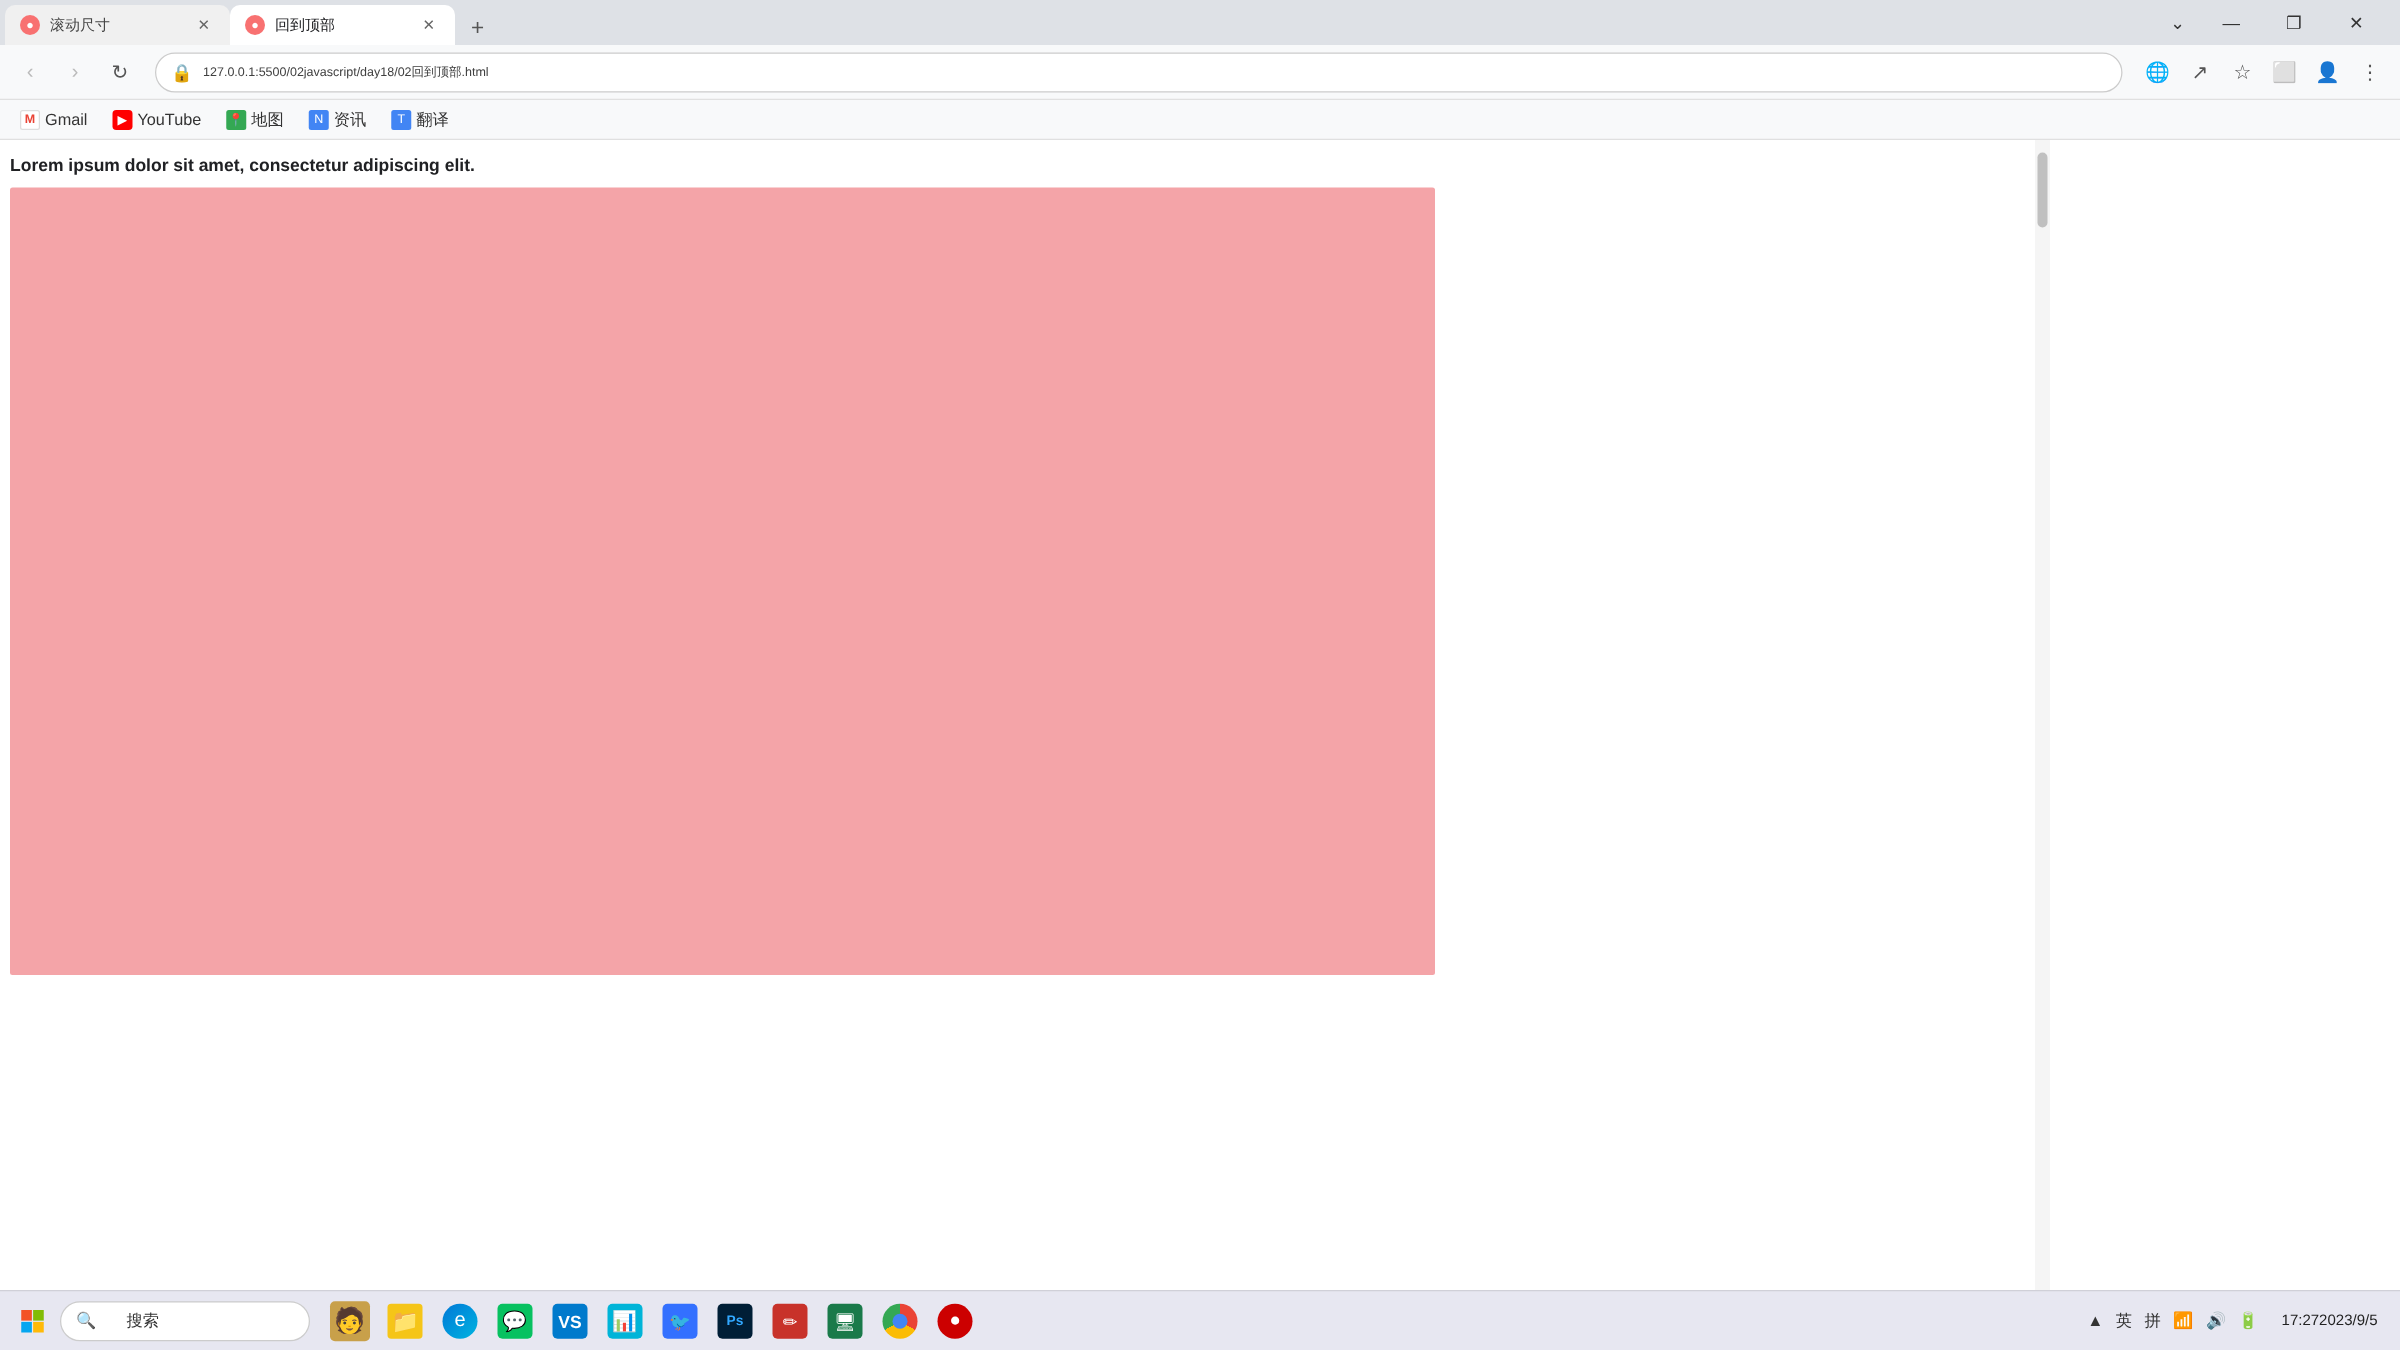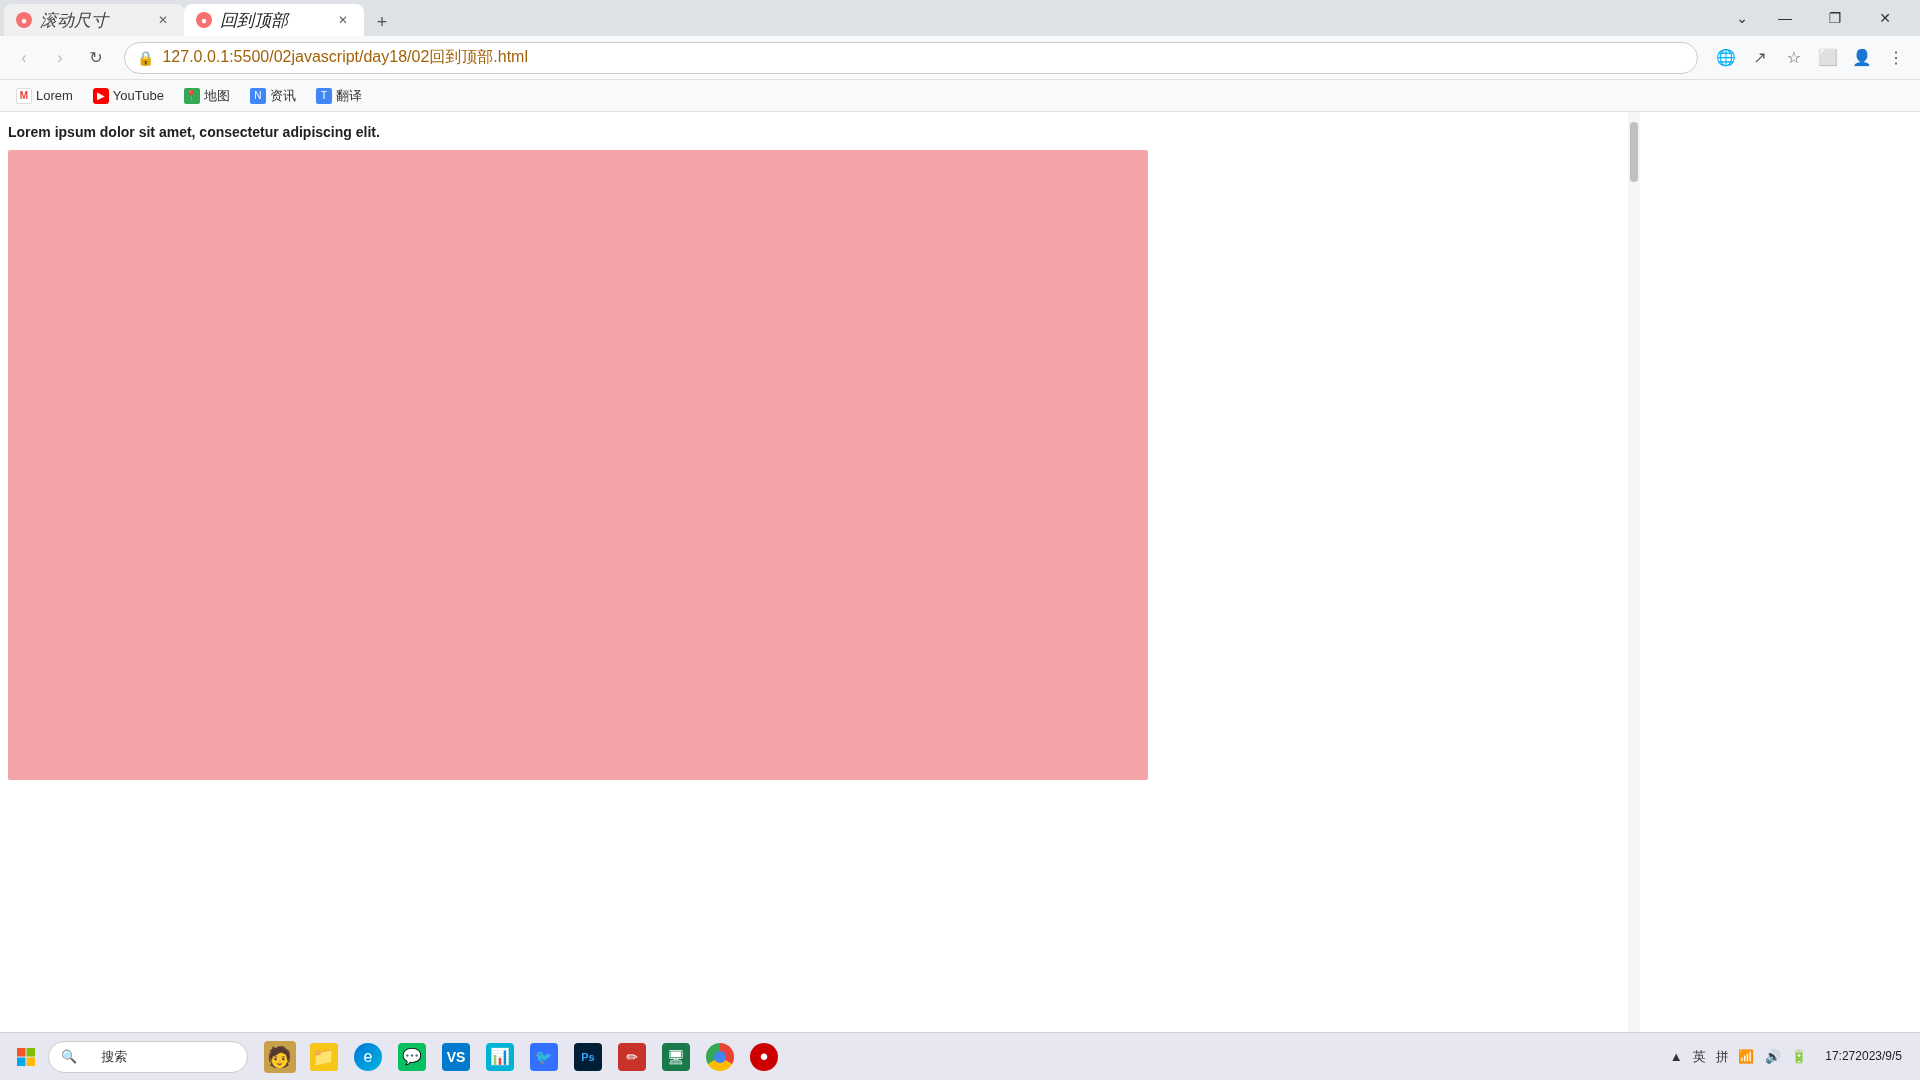--- a/index.html
+++ b/index.html
@@ -70,22 +70,21 @@
       height: 16px;
       border-radius: 50%;
       flex-shrink: 0;
     }
 
     .tab-title {
       flex: 1;
       overflow: hidden;
       text-overflow: ellipsis;
       white-space: nowrap;
-      font-size: 17px;
-      font-style: italic;
+      font-size: 12px;
     }
 
     .tab-close {
       width: 18px;
       height: 18px;
       border-radius: 50%;
       display: flex;
       align-items: center;
       justify-content: center;
       font-size: 12px;
@@ -168,22 +167,22 @@
 
     .address-bar-lock {
       font-size: 14px;
       color: #555;
     }
 
     .address-bar-input {
       flex: 1;
       border: none;
       outline: none;
-      font-size: 16px;
-      color: #a16207;
+      font-size: 10px;
+      color: #404040;
       background: transparent;
     }
 
     .toolbar-right {
       display: flex;
       align-items: center;
       gap: 2px;
     }
 
     
@@ -442,21 +441,21 @@
 
       <div class="toolbar-btn">
         <span>⋮</span>
       </div>
     </div>
   </div>
 
   <div class="bookmarks-bar">
     <div class="bookmark-item">
       <div class="bookmark-icon" style="background:#fff;border:1px solid #ddd;display:flex;align-items:center;justify-content:center;font-size:10px;font-weight:bold;color:#EA4335;">M</div>
-      <span>Lorem</span>
+      <span>Gmail</span>
     </div>
     <div class="bookmark-item">
       <div class="bookmark-icon" style="background:#ff0000;border-radius:3px;display:flex;align-items:center;justify-content:center;font-size:10px;color:white;">▶</div>
       <span>YouTube</span>
     </div>
     <div class="bookmark-item">
       <div class="bookmark-icon" style="background:#34a853;display:flex;align-items:center;justify-content:center;font-size:10px;color:white;">📍</div>
       <span>地图</span>
     </div>
     <div class="bookmark-item">

